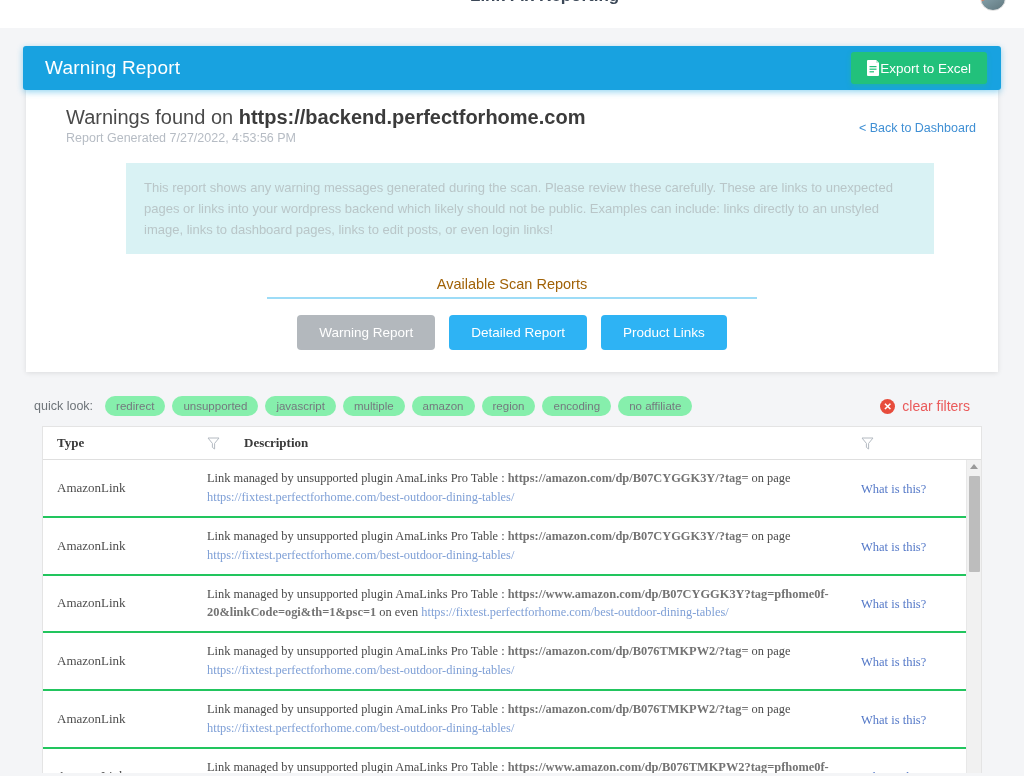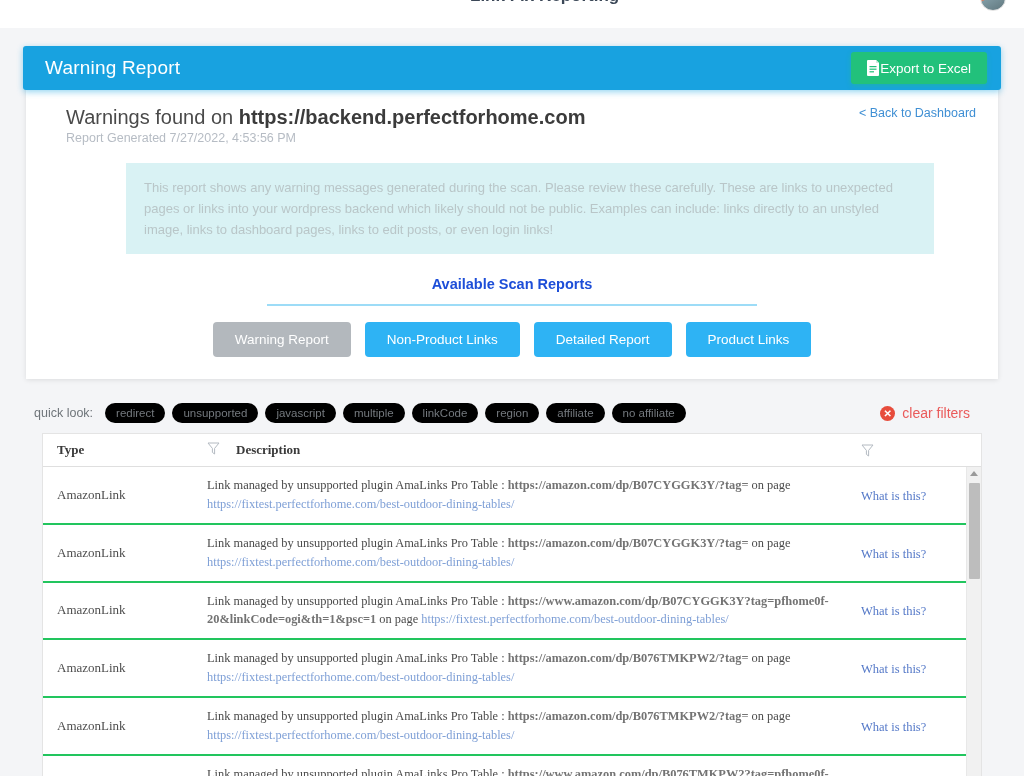--- a/index.html
+++ b/index.html
@@ -96,21 +96,21 @@
   .headline b { font-weight: 700; color: #3b3b3b; }
   .subline {
     font-size: 12.5px;
     color: #b6bcc4;
     padding-left: 18px;
     margin-bottom: 18px;
   }
   .back-link {
     position: absolute;
     right: 22px;
-    top: 34px;
+    top: 49px;
     font-size: 12.5px;
     color: #3f8fd4;
     text-decoration: none;
     cursor: pointer;
   }
   .info-box {
     background: #d9f2f4;
     color: #b9c6c8;
     font-size: 13px;
     line-height: 1.62;
@@ -118,23 +118,23 @@
     margin: 0 42px 0 78px;
   }
 
   
   .scan-section {
     text-align: center;
     padding-top: 22px;
   }
   .scan-title {
     font-size: 14.5px;
-    font-weight: 700;
-    color: #1d4ed8;
-    margin-bottom: 12px;
+    font-weight: 400;
+    color: #a16207;
+    margin-bottom: 5px;
   }
   .scan-divider {
     width: 490px;
     height: 2px;
     background: #9ddcf7;
     margin: 0 auto 16px auto;
   }
   .tabs {
     display: flex;
     justify-content: center;
@@ -160,21 +160,21 @@
     padding: 22px 0 0 16px;
     position: relative;
     height: 46px;
   }
   .quicklook-label {
     font-size: 12.5px;
     color: #6e7479;
     margin-right: 12px;
   }
   .chip {
-    background: #000000;
+    background: #86efac;
     color: #74797e;
     font-size: 11.5px;
     border-radius: 11px;
     padding: 4px 11px;
     margin-right: 7px;
     border: none;
     cursor: pointer;
     font-family: inherit;
     white-space: nowrap;
   }
@@ -217,21 +217,21 @@
     align-items: center;
     height: 33px;
     border-bottom: 1px solid #dfdfdf;
     background: #fff;
     padding-left: 14px;
     font-size: 13px;
     font-weight: 700;
     color: #3a3a3a;
   }
   .col-type { width: 150px; }
-  .col-desc { flex: 1; display: flex; gap: 16px; }
+  .col-desc { flex: 1; display: flex; align-items: center; gap: 24px; }
   .col-act { width: 120px; display: flex; justify-content: flex-start; }
   .funnel { display:inline-block; width: 13px; height: 13px; opacity:.75; }
 
   .grid-body { position: relative; }
   .row {
     display: flex;
     align-items: center;
     border-bottom: 2px solid #22c55e;
     padding: 9px 0 9px 14px;
     min-height: 46px;
@@ -315,36 +315,35 @@
     </div>
     <div class="subline">Report Generated 7/27/2022, 4:53:56 PM</div>
 
     <div class="info-box">This report shows any warning messages generated during the scan. Please review these carefully. These are links to unexpected pages or links into your wordpress backend which likely should not be public. Examples can include: links directly to an unstyled image, links to dashboard pages, links to edit posts, or even login links!</div>
 
     <div class="scan-section">
       <div class="scan-title">Available Scan Reports</div>
       <div class="scan-divider"></div>
       <div class="tabs">
         <button class="tab active">Warning Report</button>
-        <button class="tab">Non-Product Links</button>
         <button class="tab">Detailed Report</button>
         <button class="tab">Product Links</button>
       </div>
     </div>
   </div>
 
   <div class="quicklook-row">
     <span class="quicklook-label">quick look:</span>
     <button class="chip">redirect</button>
     <button class="chip">unsupported</button>
     <button class="chip">javascript</button>
     <button class="chip">multiple</button>
-    <button class="chip">linkCode</button>
+    <button class="chip">amazon</button>
     <button class="chip">region</button>
-    <button class="chip">affiliate</button>
+    <button class="chip">encoding</button>
     <button class="chip">no affiliate</button>
 
     <div class="clear-filters">
       <span class="x-circle">✕</span>
       <span>clear filters</span>
     </div>
   </div>
 
   <div class="table-wrap">
 
@@ -373,21 +372,21 @@
           <div class="cell-desc"><span>Link managed by unsupported plugin AmaLinks Pro Table : </span><a class="amz">https://amazon.com/dp/B07CYGGK3Y/?tag</a><span>= on page </span><a class="pageurl">https://fixtest.perfectforhome.com/best-outdoor-dining-tables/</a></div>
           <div class="cell-act"><a class="what-link">What is this?</a></div>
         </div>
         <div class="row">
           <div class="cell-type">AmazonLink</div>
           <div class="cell-desc"><span>Link managed by unsupported plugin AmaLinks Pro Table : </span><a class="amz">https://amazon.com/dp/B07CYGGK3Y/?tag</a><span>= on page </span><a class="pageurl">https://fixtest.perfectforhome.com/best-outdoor-dining-tables/</a></div>
           <div class="cell-act"><a class="what-link">What is this?</a></div>
         </div>
         <div class="row">
           <div class="cell-type">AmazonLink</div>
-          <div class="cell-desc"><span>Link managed by unsupported plugin AmaLinks Pro Table : </span><a class="amz">https://www.amazon.com/dp/B07CYGGK3Y?tag=pfhome0f-20&amp;linkCode=ogi&amp;th=1&amp;psc=1</a><span> on page </span><a class="pageurl">https://fixtest.perfectforhome.com/best-outdoor-dining-tables/</a></div>
+          <div class="cell-desc"><span>Link managed by unsupported plugin AmaLinks Pro Table : </span><a class="amz">https://www.amazon.com/dp/B07CYGGK3Y?tag=pfhome0f-20&amp;linkCode=ogi&amp;th=1&amp;psc=1</a><span> on even </span><a class="pageurl">https://fixtest.perfectforhome.com/best-outdoor-dining-tables/</a></div>
           <div class="cell-act"><a class="what-link">What is this?</a></div>
         </div>
         <div class="row">
           <div class="cell-type">AmazonLink</div>
           <div class="cell-desc"><span>Link managed by unsupported plugin AmaLinks Pro Table : </span><a class="amz">https://amazon.com/dp/B076TMKPW2/?tag</a><span>= on page </span><a class="pageurl">https://fixtest.perfectforhome.com/best-outdoor-dining-tables/</a></div>
           <div class="cell-act"><a class="what-link">What is this?</a></div>
         </div>
         <div class="row">
           <div class="cell-type">AmazonLink</div>
           <div class="cell-desc"><span>Link managed by unsupported plugin AmaLinks Pro Table : </span><a class="amz">https://amazon.com/dp/B076TMKPW2/?tag</a><span>= on page </span><a class="pageurl">https://fixtest.perfectforhome.com/best-outdoor-dining-tables/</a></div>

